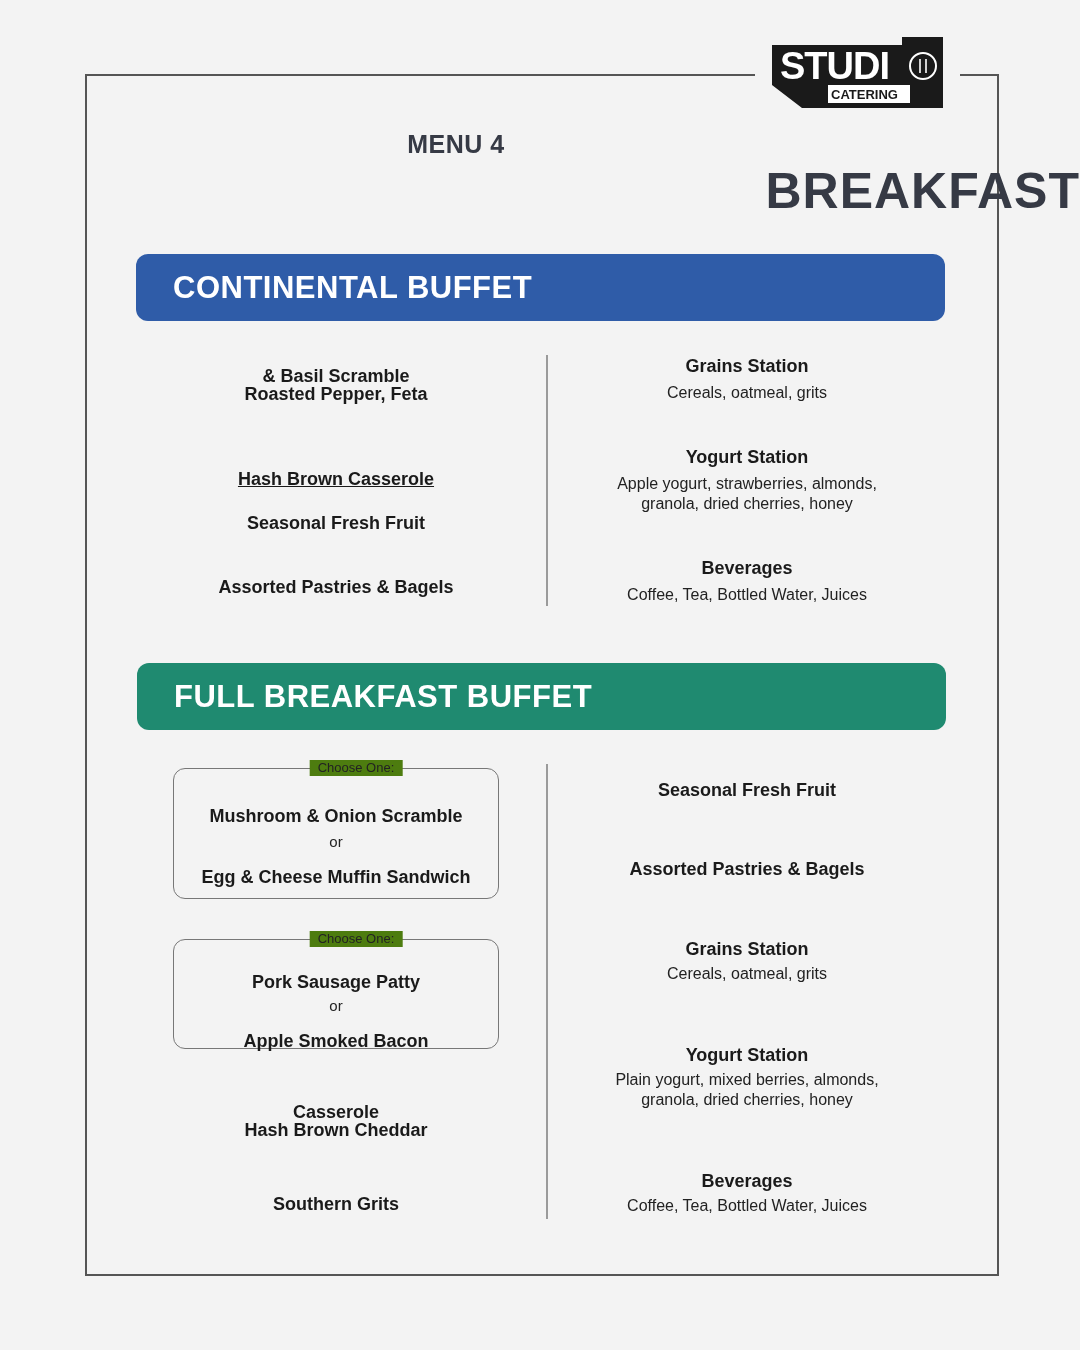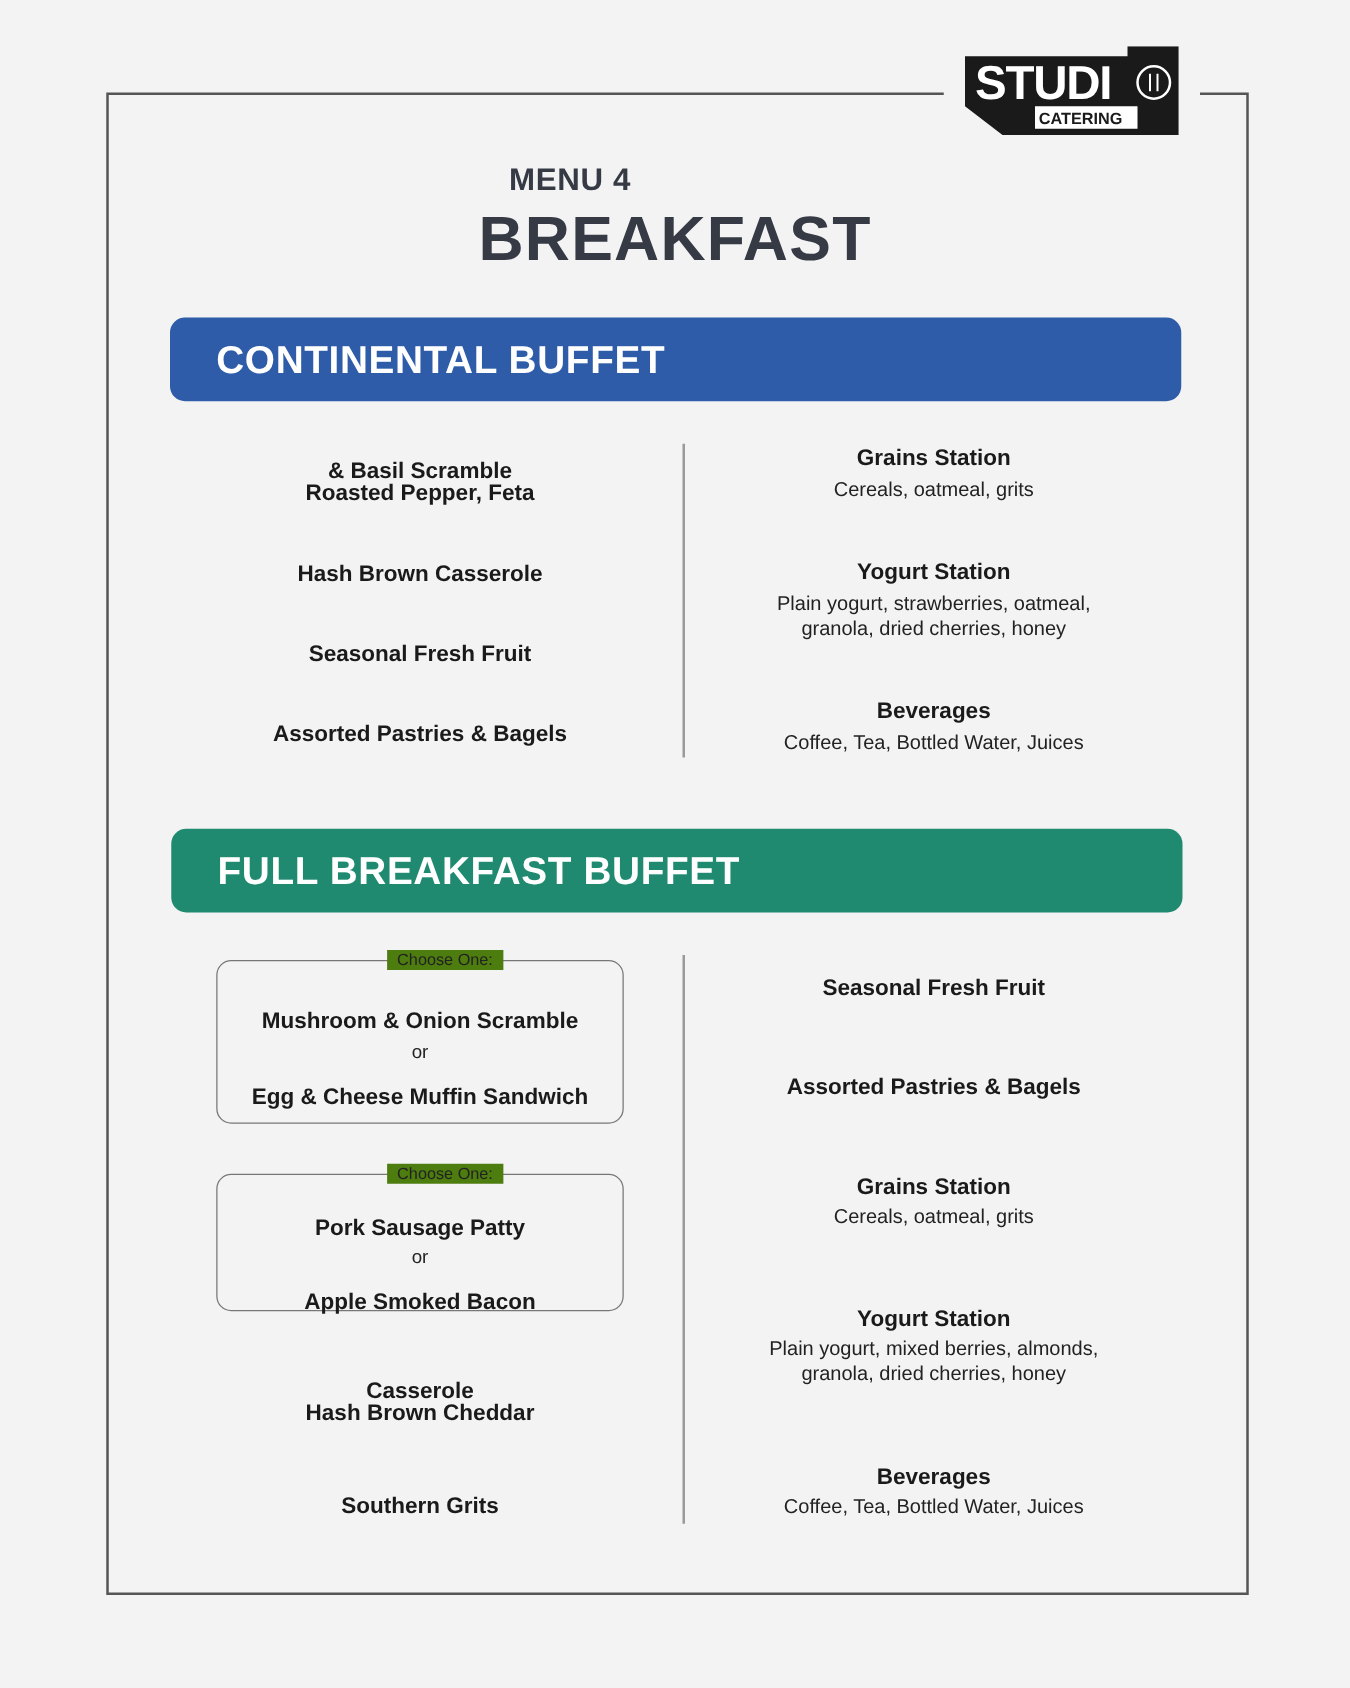--- a/index.html
+++ b/index.html
@@ -5,21 +5,21 @@
   * { box-sizing: border-box; margin: 0; padding: 0; }
   html, body { width: 1080px; height: 1350px; background: #f3f3f3; overflow: hidden; }
   body { position: relative; font-family: "Liberation Sans", sans-serif; color: #1a1a1a; }
 
   .frame { position: absolute; left: 85px; top: 74px; width: 914px; height: 1202px; border: 2px solid #555; }
   .frame-gap { position: absolute; left: 755px; top: 70px; width: 205px; height: 10px; background: #f3f3f3; }
 
   .logo { position: absolute; left: 772px; top: 37px; width: 171px; height: 71px; }
 
   .menu-num { position: absolute; top: 130px; left: 0; width: 912px; text-align: center; font-size: 25px; font-weight: bold; color: #363a45; letter-spacing: 0.5px; }
-  .menu-title { position: absolute; top: 162px; left: 0; width: 1080px; text-align: center; font-size: 50px; font-weight: bold; color: #363a45; letter-spacing: 1px; }
+  .menu-title { position: absolute; top: 162px; left: 0; width: 1080px; text-align: right; font-size: 50px; font-weight: bold; color: #363a45; letter-spacing: 1px; }
 
   .banner { position: absolute; left: 136px; width: 809px; height: 67px; border-radius: 12px; color: #fff; font-size: 31px; font-weight: bold; padding-left: 37px; display: flex; align-items: center; letter-spacing: 0.5px; }
   .banner.blue { top: 254px; background: #2f5ca8; }
   .banner.green { top: 663px; left: 137px; background: #1f8a70; }
 
   .divider { position: absolute; left: 546px; width: 2px; background: #9a9a9a; }
 
   .item { position: absolute; text-align: center; font-weight: bold; font-size: 18px; line-height: 18px; }
   .left-col { left: 136px; width: 400px; }
   .right-col { left: 560px; width: 374px; }
@@ -51,31 +51,31 @@
 
 <div class="banner blue">
     <span>CONTINENTAL BUFFET</span>
   </div>
 <div class="divider" style="top:355px;height:251px;"></div>
 
 <div class="item left-col" style="top:367px;">
     <div>&amp; Basil Scramble</div>
     <div>Roasted Pepper, Feta</div>
   </div>
-<div class="item left-col" style="top:450px;">Hash Brown Casserole</div>
+<div class="item left-col" style="top:470px;text-decoration:underline;">Hash Brown Casserole</div>
 <div class="item left-col" style="top:514px;">Seasonal Fresh Fruit</div>
 <div class="item left-col" style="top:578px;">Assorted Pastries &amp; Bagels</div>
 
 <div class="item right-col" style="top:357px;">
     <div>Grains Station</div>
     <div class="desc">Cereals, oatmeal, grits</div>
   </div>
 <div class="item right-col" style="top:448px;">
     <div>Yogurt Station</div>
-    <div class="desc">Plain yogurt, strawberries, oatmeal,</div>
+    <div class="desc">Apple yogurt, strawberries, almonds,</div>
     <div class="desc" style="margin-top:0">granola, dried cherries, honey</div>
   </div>
 <div class="item right-col" style="top:559px;">
     <div>Beverages</div>
     <div class="desc">Coffee, Tea, Bottled Water, Juices</div>
   </div>
 
 <div class="banner green">
     <span>FULL BREAKFAST BUFFET</span>
   </div>

